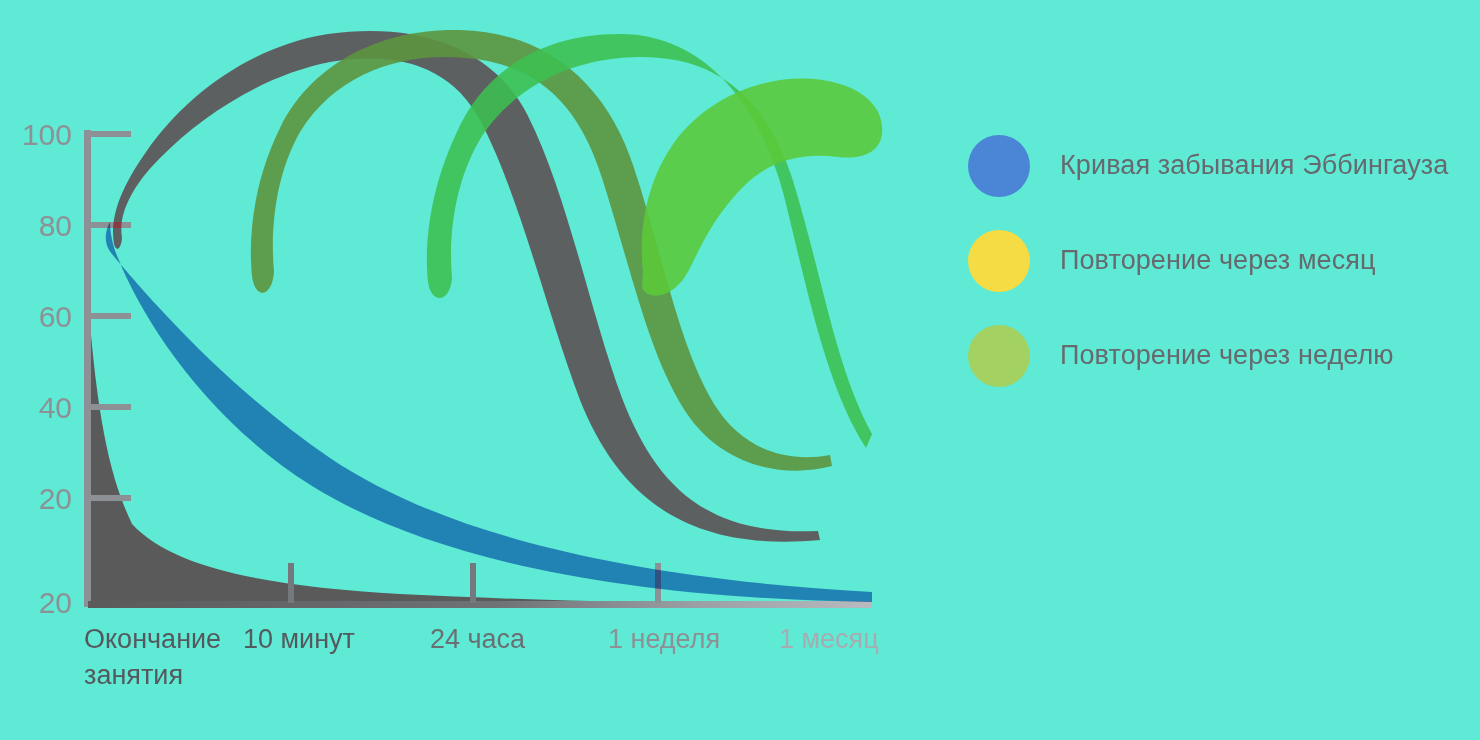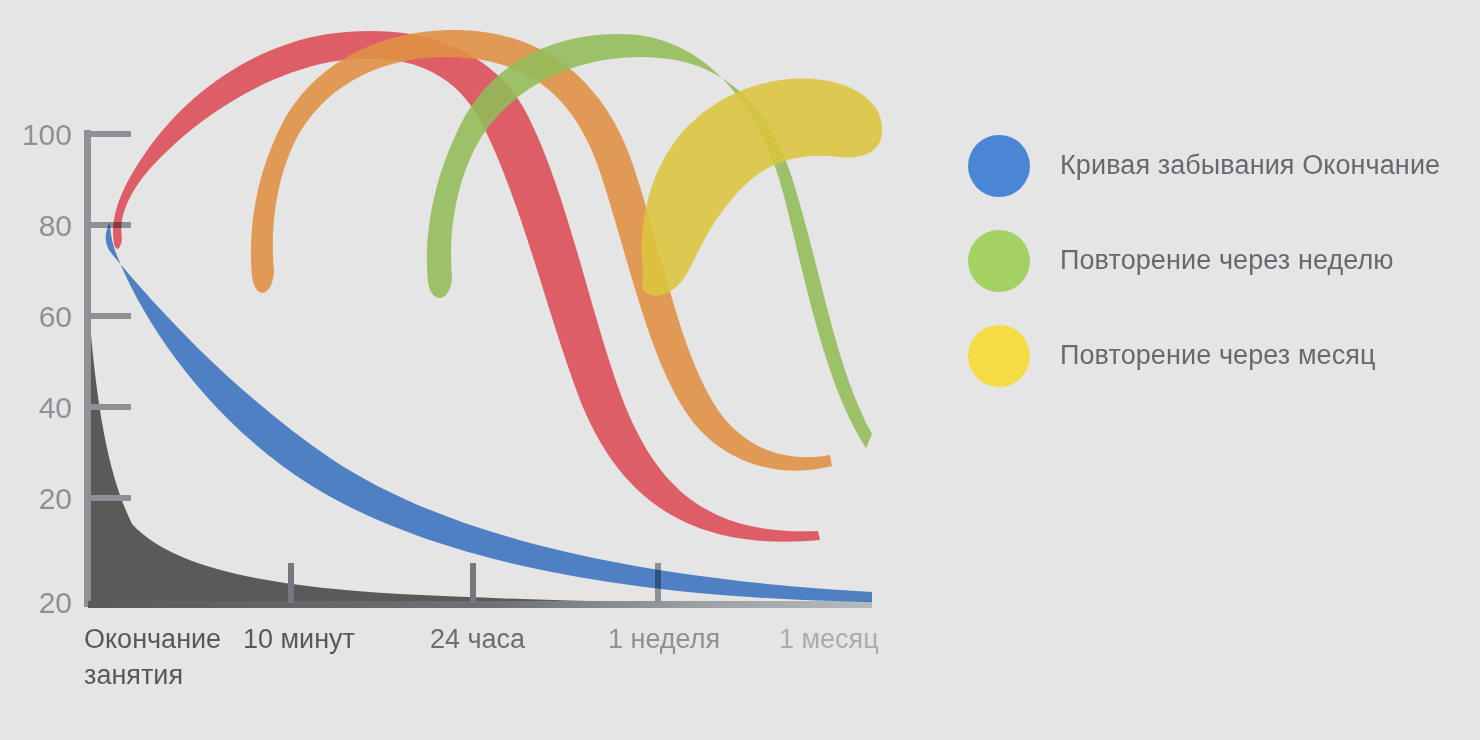--- a/index.html
+++ b/index.html
@@ -10,21 +10,21 @@
   body {
     width: 1480px;
     height: 740px;
     font-family: "Liberation Sans", sans-serif;
     overflow: hidden;
   }
   #root {
     position: relative;
     width: 1480px;
     height: 740px;
-    background: #e5e5e5;
+    background: #5eead4;
   }
   #chart-svg {
     position: absolute;
     left: 0;
     top: 0;
     width: 1480px;
     height: 740px;
   }
   .ylabel, .xlabel {
     font-family: "Liberation Sans", sans-serif;
@@ -185,30 +185,30 @@
 
       <text x="779" y="648" fill="#a8acb0">1 месяц</text>
     </g>
 
   </svg>
 
   <div class="legend">
 
     <div class="legend-item">
       <span class="legend-swatch" style="background:#4a85d6;"></span>
-      <span class="legend-label">Кривая забывания Окончание</span>
+      <span class="legend-label">Кривая забывания Эббингауза</span>
     </div>
 
 
+
+    <div class="legend-item">
+      <span class="legend-swatch" style="background:#f5dc44;"></span>
+      <span class="legend-label">Повторение через месяц</span>
+    </div>
 
     <div class="legend-item">
       <span class="legend-swatch" style="background:#a3d162;"></span>
       <span class="legend-label">Повторение через неделю</span>
     </div>
 
-    <div class="legend-item">
-      <span class="legend-swatch" style="background:#f5dc44;"></span>
-      <span class="legend-label">Повторение через месяц</span>
-    </div>
-
   </div>
 
 </div>
 
 </body></html>

